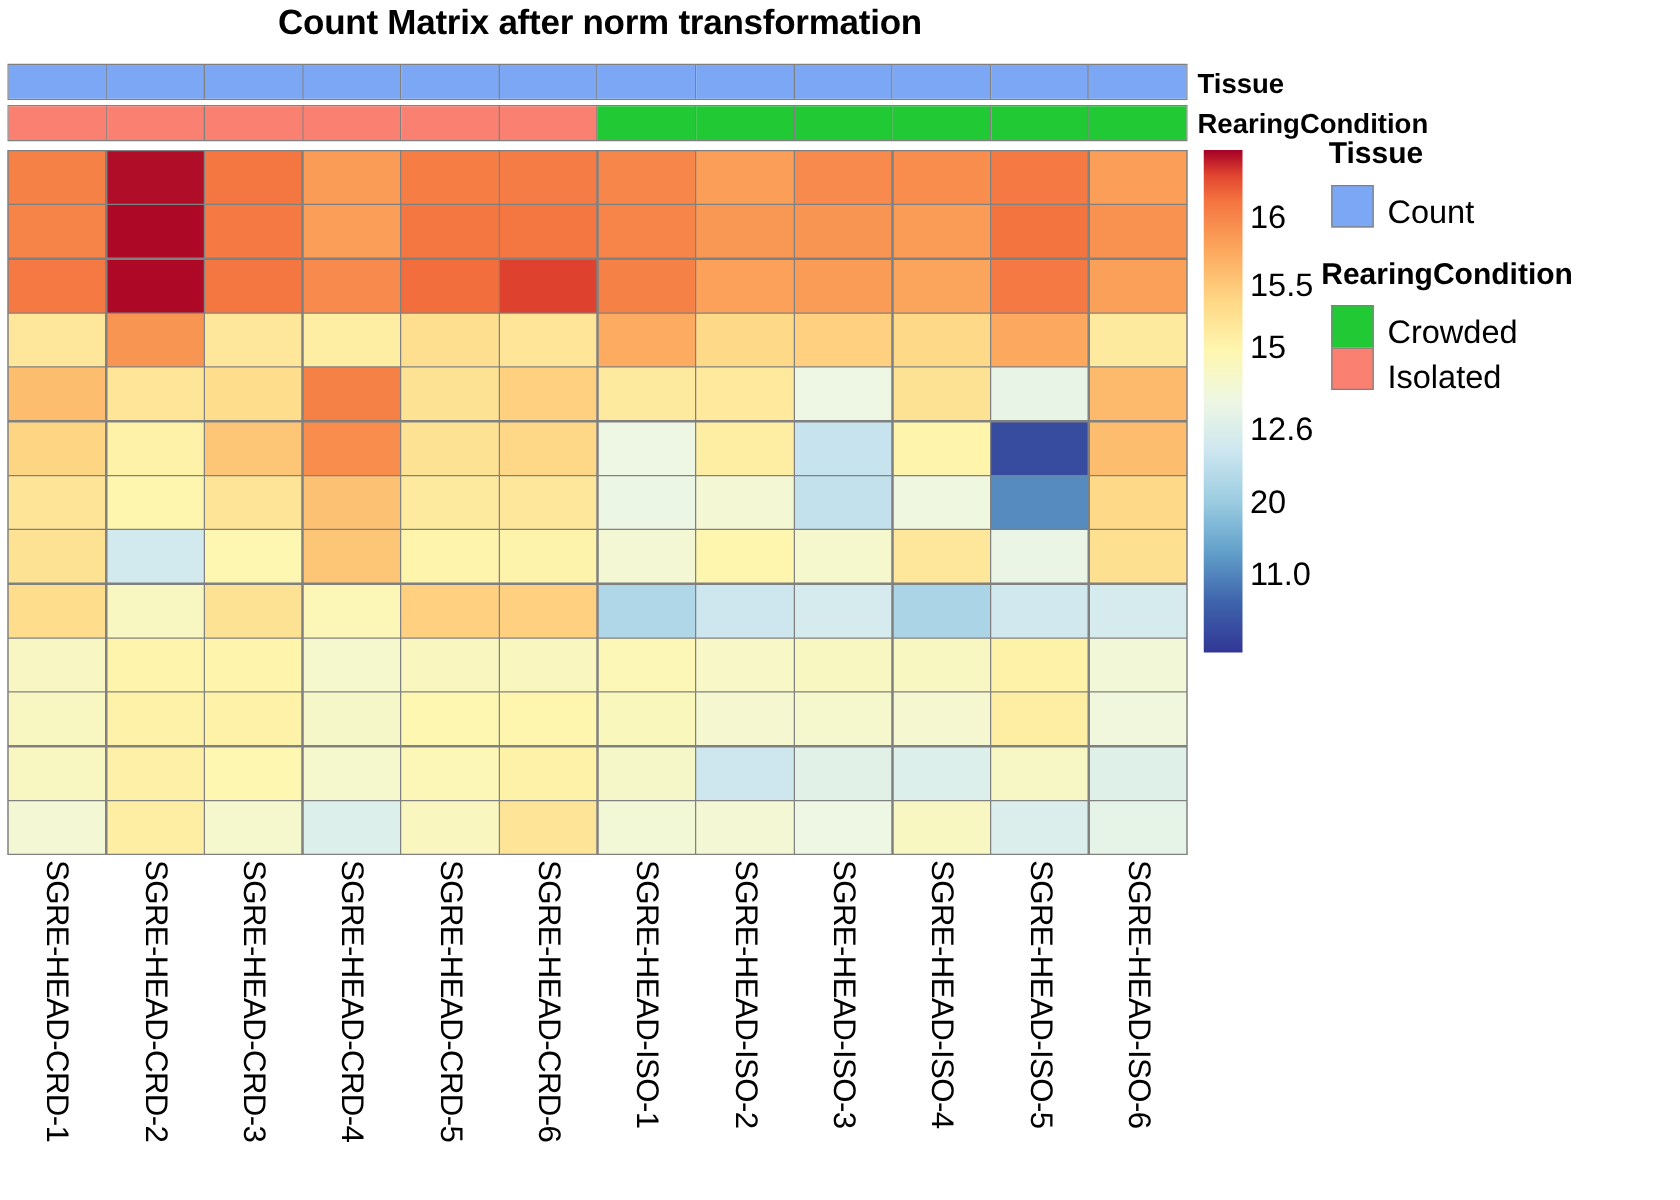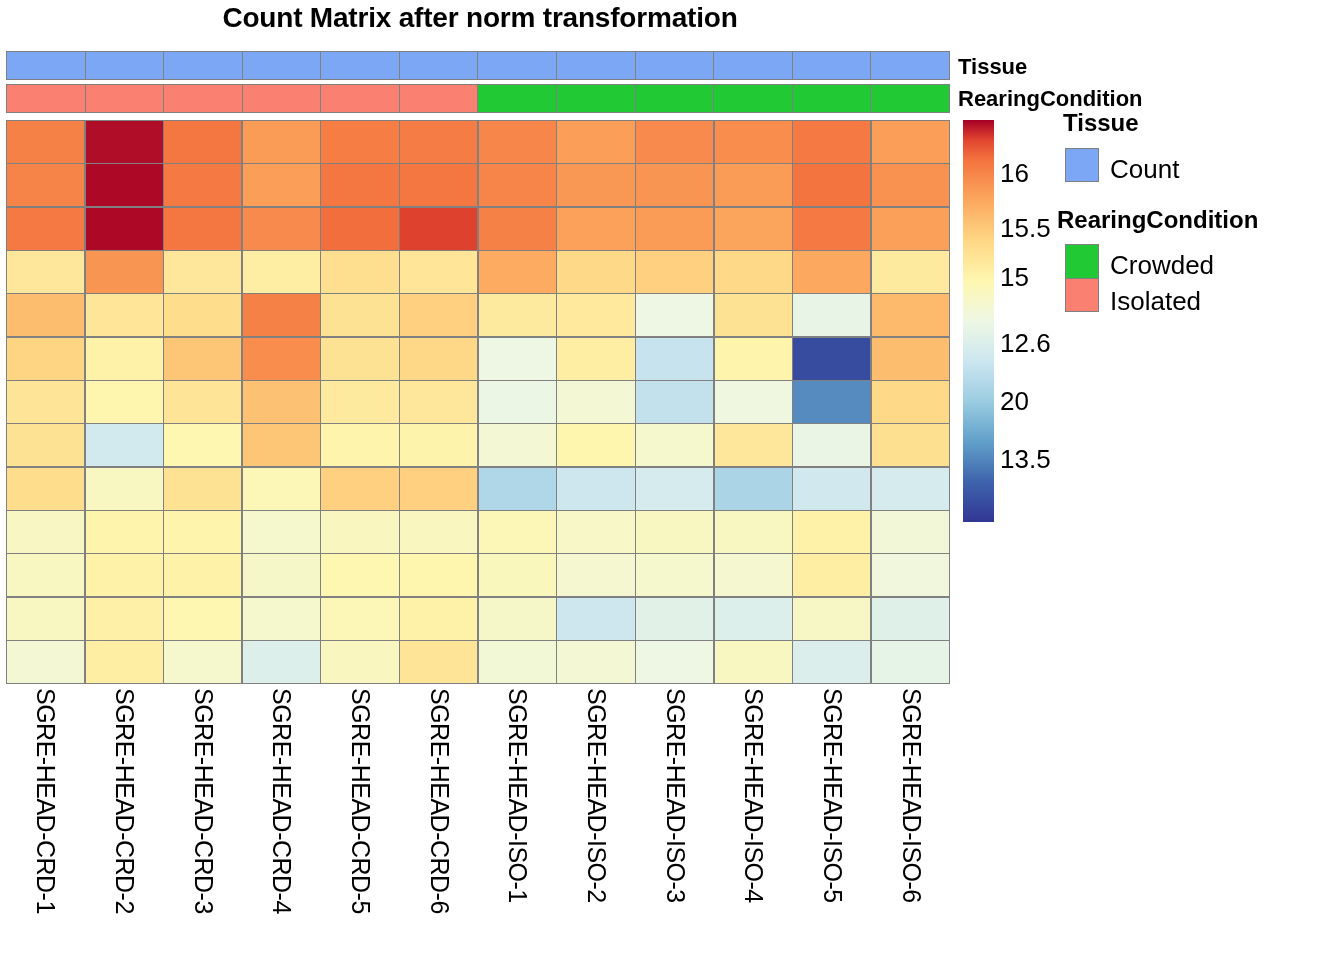--- a/index.html
+++ b/index.html
@@ -412,21 +412,21 @@
       </div>
     </div>
 
   <div id="colorbar" style="background: linear-gradient(rgb(165, 0, 38) 0%, rgb(225, 69, 47) 5%, rgb(244, 115, 63) 10%, rgb(248, 142, 79) 15%, rgb(252, 168, 94) 20%, rgb(253, 192, 114) 25%, rgb(254, 215, 133) 30%, rgb(254, 231, 154) 35%, rgb(254, 247, 176) 40%, rgb(246, 247, 202) 45%, rgb(238, 247, 228) 50%, rgb(221, 239, 234) 55%, rgb(204, 230, 240) 60%, rgb(180, 217, 233) 65%, rgb(155, 204, 225) 70%, rgb(126, 182, 214) 75%, rgb(97, 160, 202) 80%, rgb(80, 130, 187) 85%, rgb(62, 99, 171) 90%, rgb(56, 77, 160) 95%, rgb(49, 54, 149) 100%);"></div>
   <div id="colorbar-ticks">
       <div class="cb-tick" style="top: 160px;">16</div>
       <div class="cb-tick" style="top: 215px;">15.5</div>
       <div class="cb-tick" style="top: 264px;">15</div>
       <div class="cb-tick" style="top: 330px;">12.6</div>
       <div class="cb-tick" style="top: 388px;">20</div>
-      <div class="cb-tick" style="top: 446px;">13.5</div>
+      <div class="cb-tick" style="top: 446px;">11.0</div>
     </div>
 
   <div id="tissue-legend-title" class="legend-title">Tissue</div>
   <div id="tissue-swatch-head" class="legend-swatch" style="background: rgb(123, 167, 245);"></div>
   <div id="tissue-label-head" class="legend-label">Count</div>
 
   <div id="rearing-legend-title" class="legend-title">RearingCondition</div>
   <div id="rearing-swatch-isolated" class="legend-swatch" style="background: rgb(33, 202, 52);"></div>
   <div id="rearing-label-isolated" class="legend-label">Crowded</div>
   <div id="rearing-swatch-crowded" class="legend-swatch" style="background: rgb(250, 128, 114);"></div>

